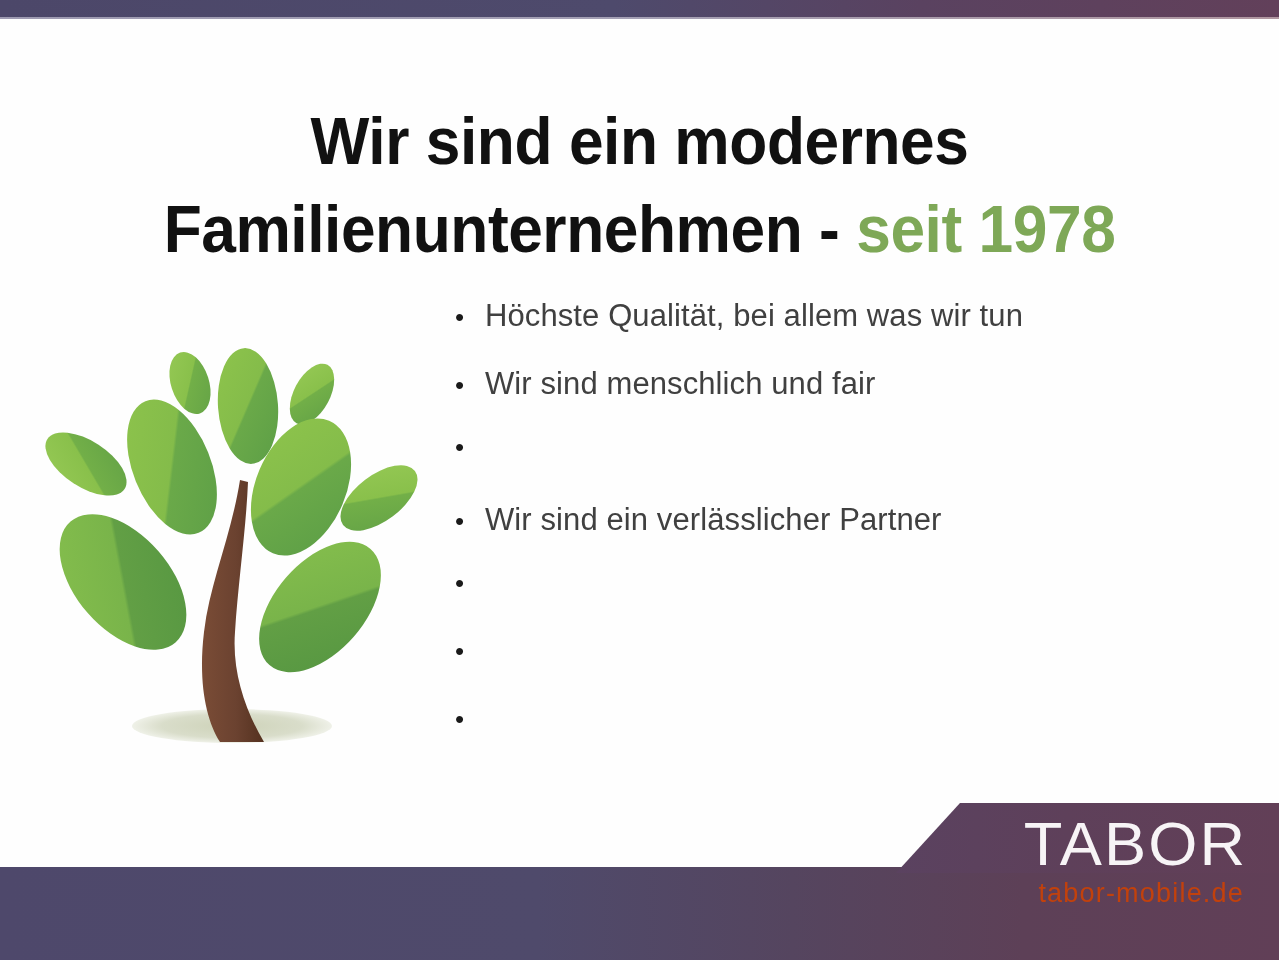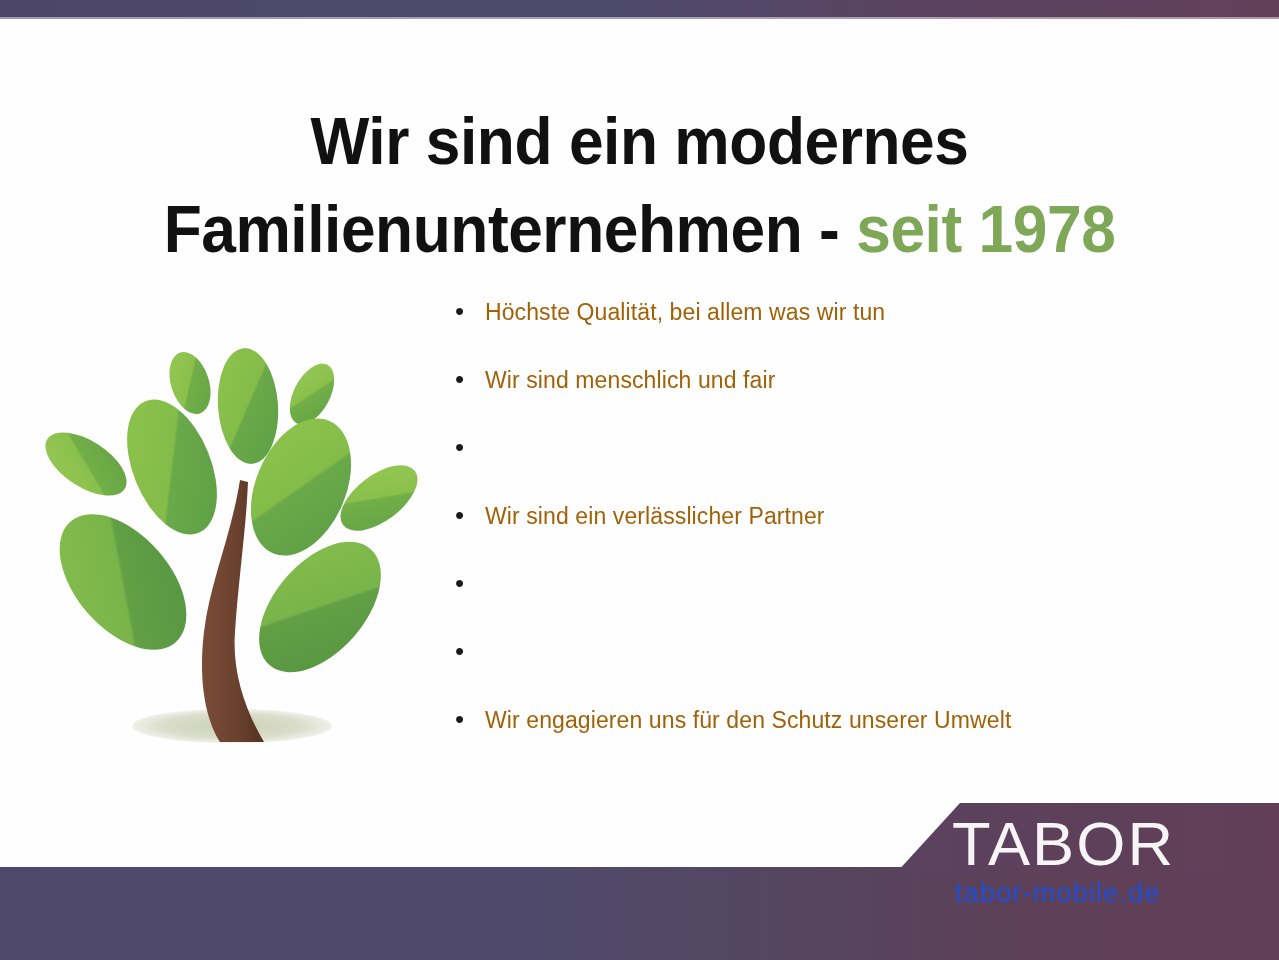--- a/index.html
+++ b/index.html
@@ -73,23 +73,23 @@
   }
   .bullet-dot {
     width: 30px;
     flex: 0 0 30px;
     color: #1a1a1a;
     font-size: 26px;
     line-height: 1;
     text-align: left;
   }
   .bullet-text {
-    font-size: 23px;
+    font-size: 31px;
     line-height: 1.15;
-    color: #a16207;
+    color: #404040;
     font-family: "Liberation Sans Narrow", "Liberation Sans", sans-serif;
     letter-spacing: .1px;
     white-space: nowrap;
   }
 
   
   .tree-art {
     position: absolute;
     left: 24px;
     top: 332px;
@@ -111,43 +111,43 @@
     position: absolute;
     left: 890px;
     top: 803px;
     width: 389px;
     height: 70px;
     background: linear-gradient(to right, #5a4260 0%, #5e405a 45%, #623f57 100%);
     clip-path: polygon(6px 70px, 70px 0px, 389px 0px, 389px 70px);
   }
   .logo-block {
     position: absolute;
-    left: 955px;
+    left: 934px;
     top: 812px;
     width: 310px;
-    text-align: left;
+    text-align: right;
     pointer-events: none;
   }
   .logo-word {
     font-family: "Liberation Sans Narrow", "Liberation Sans", sans-serif;
     font-size: 62px;
     line-height: 64px;
     font-weight: 400;
     letter-spacing: 2px;
     color: #f7f4f6;
     transform: scaleX(1.02);
   }
   .logo-url {
     margin-top: 2px;
     font-family: "Liberation Sans", sans-serif;
     font-size: 27px;
     line-height: 30px;
     font-weight: 400;
     letter-spacing: 1.2px;
-    color: #1d4ed8;
+    color: #c2410c;
   }
 </style>
 </head>
 <body>
 
 <div class="slide">
 
   <div class="top-bar"></div>
   <div class="top-bar-hairline"></div>
 
@@ -224,21 +224,20 @@
       <span class="bullet-text">Wir sind ein verlässlicher Partner</span>
     </li>
     <li class="bullet-row">
       <span class="bullet-dot">•</span>
     </li>
     <li class="bullet-row">
       <span class="bullet-dot">•</span>
     </li>
     <li class="bullet-row">
       <span class="bullet-dot">•</span>
-      <span class="bullet-text">Wir engagieren uns für den Schutz unserer Umwelt</span>
     </li>
   </ul>
 
   <div class="bottom-bar"></div>
 
   <div class="logo-panel"></div>
   <div class="logo-block">
     <div class="logo-word">TABOR</div>
     <div class="logo-url">tabor-mobile.de</div>
   </div>

